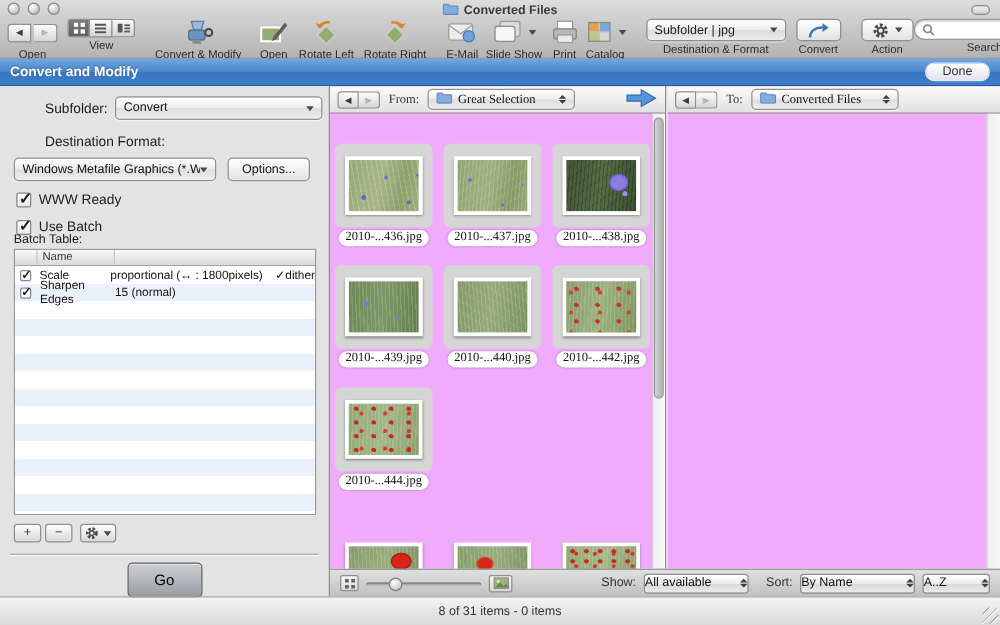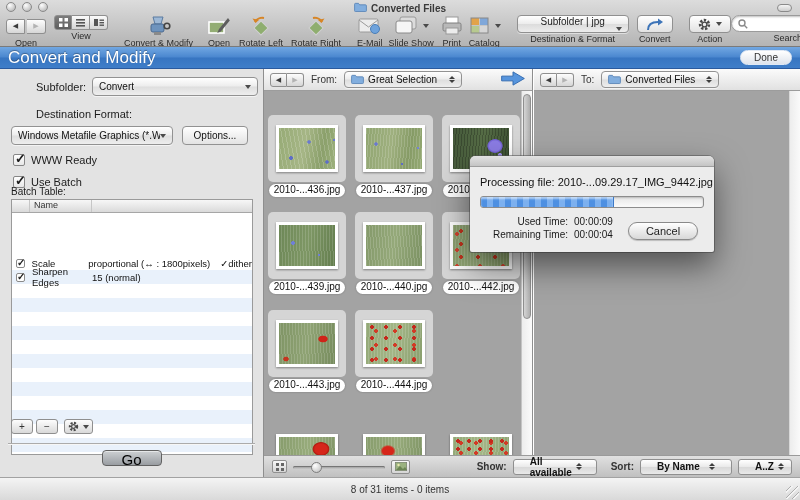--- a/index.html
+++ b/index.html
@@ -34,32 +34,32 @@
   .seg-btn { width:18px; height:15px; background:linear-gradient(#fbfbfb,#d4d4d4); border:1px solid #8f8f8f;
              display:flex; align-items:center; justify-content:center; }
   .seg-btn + .seg-btn { border-left:none; }
   .seg-btn.first { border-radius:3px 0 0 3px; }
   .seg-btn.last { border-radius:0 3px 3px 0; }
   .seg-btn.sel { background:linear-gradient(#7c7c7c,#5f5f5f); }
   .ddarrow { width:0; height:0; border-left:3px solid transparent; border-right:3px solid transparent;
              border-top:4px solid #4a4a4a; margin-left:2px; }
   .tb-popup { width:112px; height:18px; border:1px solid #909090; border-radius:4px;
               background:linear-gradient(#fff,#ececec 50%,#dcdcdc 52%,#ececec); display:flex; align-items:center;
-              padding:0 6px; font-size:10px; color:#222; box-shadow:0 1px 0 rgba(255,255,255,.5);flex-direction:column; }
+              padding:0 6px; font-size:10px; color:#222; box-shadow:0 1px 0 rgba(255,255,255,.5); }
   .tb-btn { height:18px; border:1px solid #909090; border-radius:4px; background:linear-gradient(#fff,#e2e2e2);
             display:flex; align-items:center; justify-content:center; padding:0 8px; gap:3px; }
   .search-field { width:114px; height:17px; border-radius:9px; border:1px solid #9a9a9a; background:#fff;
                   box-shadow:inset 0 1px 2px rgba(0,0,0,.25); display:flex; align-items:center; padding:0 6px; }
   .srch-group { margin-left:auto; margin-right:2px; }
 
   
   .modebar { position:absolute; top:47px; left:0; right:0; height:22px;
              background:linear-gradient(#71a7e2, #4a87cf 48%, #3775c1 52%, #3f7ec9);
              border-bottom:1px solid #2a5a9e; display:flex; align-items:center; padding:0 8px; }
-  .modebar .mtitle { color:#fff; font-size:17px; font-weight:normal; text-shadow:0 -1px 1px rgba(0,0,0,.35); }
+  .modebar .mtitle { color:#fff; font-size:11px; font-weight:bold; text-shadow:0 -1px 1px rgba(0,0,0,.35); }
   .done { margin-left:auto; width:52px; height:15px; border-radius:8px; border:1px solid #dfe8f4;
           background:linear-gradient(#fff,#dfe4ec); font-size:10px; color:#333; line-height:13px; text-align:center; }
 
   
   .sidebar { position:absolute; top:69px; left:0; width:264px; height:408px; background:#e3e3e3;
              border-right:1px solid #8e8e8e; font-size:11px; color:#1c1c1c; }
   .sb-label { position:absolute; white-space:nowrap; }
   .popup { border:1px solid #929292; border-radius:4px; background:linear-gradient(#fff,#ededed 48%,#dedede 52%,#eee);
            display:flex; align-items:center; padding:0 6px; font-size:10px; color:#111;
            box-shadow:0 1px 0 rgba(255,255,255,.6); position:absolute; height:19px; }
@@ -69,37 +69,37 @@
   .cb { position:absolute; width:12px; height:12px; border:1px solid #878787; border-radius:2px;
         background:linear-gradient(#fff,#e8e8e8); }
   .cb::after { content:"✓"; position:absolute; left:1px; top:-4px; font-size:13px; font-weight:bold; color:#1d1d1d; }
   .btable { position:absolute; left:11px; top:130px; width:242px; border:1px solid #9a9a9a; background:#fff; }
   .bt-header { height:13px; display:flex; background:linear-gradient(#f7f7f7,#dadada); border-bottom:1px solid #a6a6a6;
                font-size:9px; color:#333; }
   .bt-h-cb { width:18px; border-right:1px solid #c6c6c6; }
   .bt-h-name { width:62px; padding-left:4px; border-right:1px solid #c6c6c6; }
   .bt-h-opt { flex:1; padding-left:4px; }
   .bt-body { position:relative; height:198px;
-             background:repeating-linear-gradient(#fff 0 14px, #e9f1fb 14px 28px);margin-top:43px; }
+             background:repeating-linear-gradient(#fff 0 14px, #e9f1fb 14px 28px); }
   .bt-row { position:absolute; left:0; right:0; height:14px; display:flex; align-items:center; font-size:9.5px; color:#111; }
   .bt-row .rcb { position:relative; width:9px; height:9px; margin-left:4px; border:1px solid #8a8a8a; border-radius:2px; background:#fff; }
   .bt-row .rcb::after { content:"✓"; position:absolute; left:0; top:-3px; font-size:10px; font-weight:bold; color:#1d1d1d; }
   .bt-row .rname { margin-left:7px; width:58px; }
   .bt-row .ropt { margin-left:2px; white-space:nowrap; }
   .bt-row .rflag { margin-left:10px; white-space:nowrap; }
   .small-sq-btn { position:absolute; width:22px; height:15px; border:1px solid #8f8f8f; border-radius:3px;
                   background:linear-gradient(#fdfdfd,#d9d9d9); font-size:10px; color:#333; text-align:center; line-height:13px;
                   display:flex; align-items:center; justify-content:center; gap:2px; }
   .sb-divider { position:absolute; left:8px; right:8px; top:374px; height:1px; background:#ababab; box-shadow:0 1px 0 #f6f6f6; }
-  .go { position:absolute; left:50%; transform:translateX(-50%); top:381px; width:60px; height:16px; border-radius:4px;
-        border:1px solid #626262; background:linear-gradient(#cdd0d3,#999da2); font-size:15px; color:#000;
+  .go { position:absolute; left:50%; transform:translateX(-50%); top:381px; width:60px; height:28px; border-radius:4px;
+        border:1px solid #626262; background:linear-gradient(#cdd0d3,#999da2); font-size:12px; color:#000;
         box-shadow:inset 0 1px 0 rgba(255,255,255,.5); }
 
   
-  .panel { position:absolute; top:69px; background:#a3a3a3; overflow:hidden; }
+  .panel { position:absolute; top:69px; background:#f0abfc; overflow:hidden;font-family:Liberation Serif, serif; }
   .source-panel { left:264px; width:269px; height:386px; border-right:1px solid #8e8e8e; }
   .dest-panel { left:534px; width:266px; height:386px; }
   .panel-header { height:22px; border-bottom:1px solid #9c9c9c; background:linear-gradient(#fbfbfb,#e1e1e1);
                   display:flex; align-items:center; padding:0 6px; gap:7px; font-size:10px; color:#333; }
   .navpair { display:flex; }
   .fold-popup { position:static; height:17px; width:118px; }
   .gallery { position:absolute; left:0; right:11px; top:22px; bottom:0; }
   .g-row { position:absolute; left:4px; display:flex; gap:9px; }
   .g-cell { width:78px; display:flex; flex-direction:column; align-items:center; }
   .frame { width:78px; height:67px; border-radius:5px; display:flex; align-items:center; justify-content:center; }
@@ -186,24 +186,24 @@
 
   
   .bottombar { position:absolute; top:455px; left:264px; width:536px; height:22px;
                background:linear-gradient(#e0e0e0,#c0c0c0); border-top:1px solid #9a9a9a;
                display:flex; align-items:center; padding:0 8px; font-size:10px; color:#333; }
   .slider { position:relative; width:92px; height:12px; margin:0 6px; }
   .slider .track { position:absolute; left:0; right:0; top:5px; height:3px; border-radius:2px;
                    background:linear-gradient(#9a9a9a,#c8c8c8); box-shadow:inset 0 1px 1px rgba(0,0,0,.3); }
   .slider .knob { position:absolute; left:18px; top:1px; width:11px; height:11px; border-radius:50%;
                   border:1px solid #7e7e7e; background:radial-gradient(circle at 35% 30%,#fff,#cfcfcf 70%,#a8a8a8); }
-  .bb-right { margin-left:auto; display:flex; align-items:center; gap:6px;font-weight:bold; }
+  .bb-right { margin-left:auto; display:flex; align-items:center; gap:6px; }
   .popup-sm { height:16px; border:1px solid #8f8f8f; border-radius:3px;
               background:linear-gradient(#fff,#e9e9e9 50%,#d9d9d9 52%,#e9e9e9); display:flex; align-items:center;
-              padding:0 16px; font-size:10px; color:#111; }
+              padding:0 0; font-size:10px; color:#111; }
   .updown { margin-left:auto; display:flex; flex-direction:column; gap:1px; padding-left:4px; }
   .updown i { display:block; width:0; height:0; border-left:3px solid transparent; border-right:3px solid transparent; }
   .updown .up { border-bottom:3px solid #3e3e3e; }
   .updown .dn { border-top:3px solid #3e3e3e; }
   .statusbar { position:absolute; top:477px; left:0; width:800px; height:23px;
                background:linear-gradient(#f4f4f4,#d9d9d9); border-top:1px solid #a2a2a2;
                display:flex; align-items:center; justify-content:center; font-size:10px; color:#333; }
   .grip { position:absolute; right:1px; bottom:1px; width:13px; height:13px;
           background:repeating-linear-gradient(135deg, transparent 0 3px, #aeaeae 3px 4px, #f4f4f4 4px 5px); }
 
@@ -533,26 +533,20 @@
         <div class="g-cell" data-selected="true">
           <div class="frame">
               <div class="timg" data-variant="poppies-top"></div>
             </div>
           <div class="gname">2010-...442.jpg</div>
         </div>
       </div>
       <div class="g-row" style="top:219px;">
         <div class="g-cell" data-selected="true">
           <div class="frame">
-              <div class="timg" data-variant="poppy-one"></div>
-            </div>
-          <div class="gname">2010-...443.jpg</div>
-        </div>
-        <div class="g-cell" data-selected="true">
-          <div class="frame">
               <div class="timg" data-variant="poppies"></div>
             </div>
           <div class="gname">2010-...444.jpg</div>
         </div>
       </div>
       <div class="g-row" style="top:333px;">
         <div class="g-cell" data-selected="false">
           <div class="frame">
               <div class="timg" data-variant="poppy-close"></div>
             </div>
@@ -644,30 +638,14 @@
           </span>
       </div>
     </div>
   </div>
 
   <div class="statusbar">
     <span>8 of 31 items - 0 items</span>
     <div class="grip"></div>
   </div>
 
-  <div class="dialog">
-    <div class="dlg-titlebar"></div>
-    <div class="dlg-body">
-      <div class="dlg-msg">Processing file: 2010-...09.29.17_IMG_9442.jpg</div>
-      <div class="pbar">
-        <div class="pfill" style="width: 60%;"></div>
-      </div>
-      <div class="times">
-        <span class="tl">Used Time:</span>
-        <span>00:00:09</span>
-        <span class="tl">Remaining Time:</span>
-        <span>00:00:04</span>
-      </div>
-      <button class="cancel">Cancel</button>
-    </div>
-  </div>
 
 </div>
 
 </body></html>

